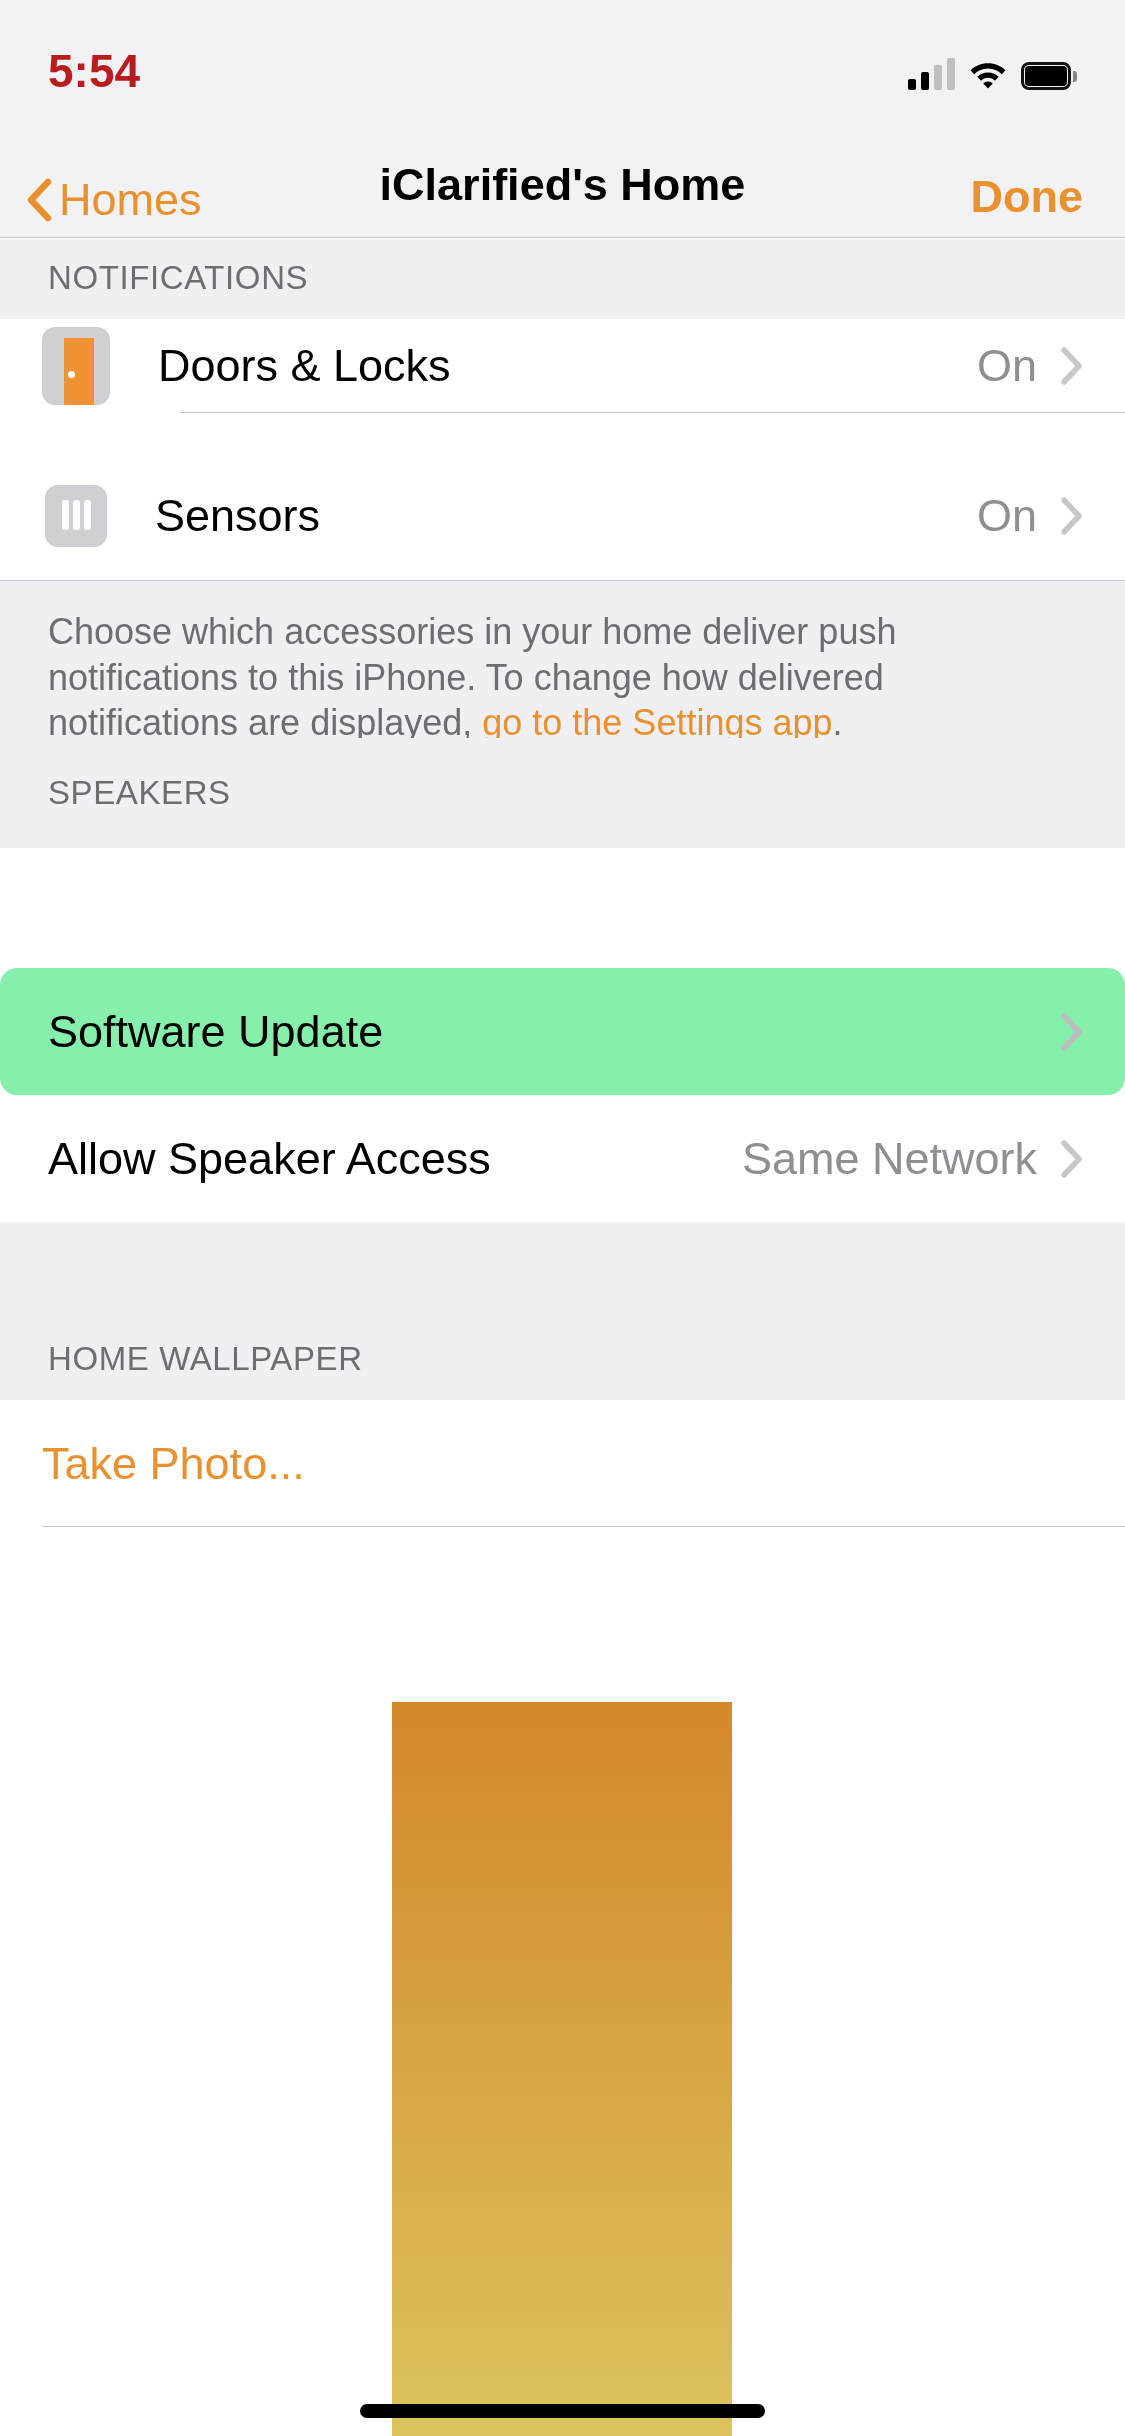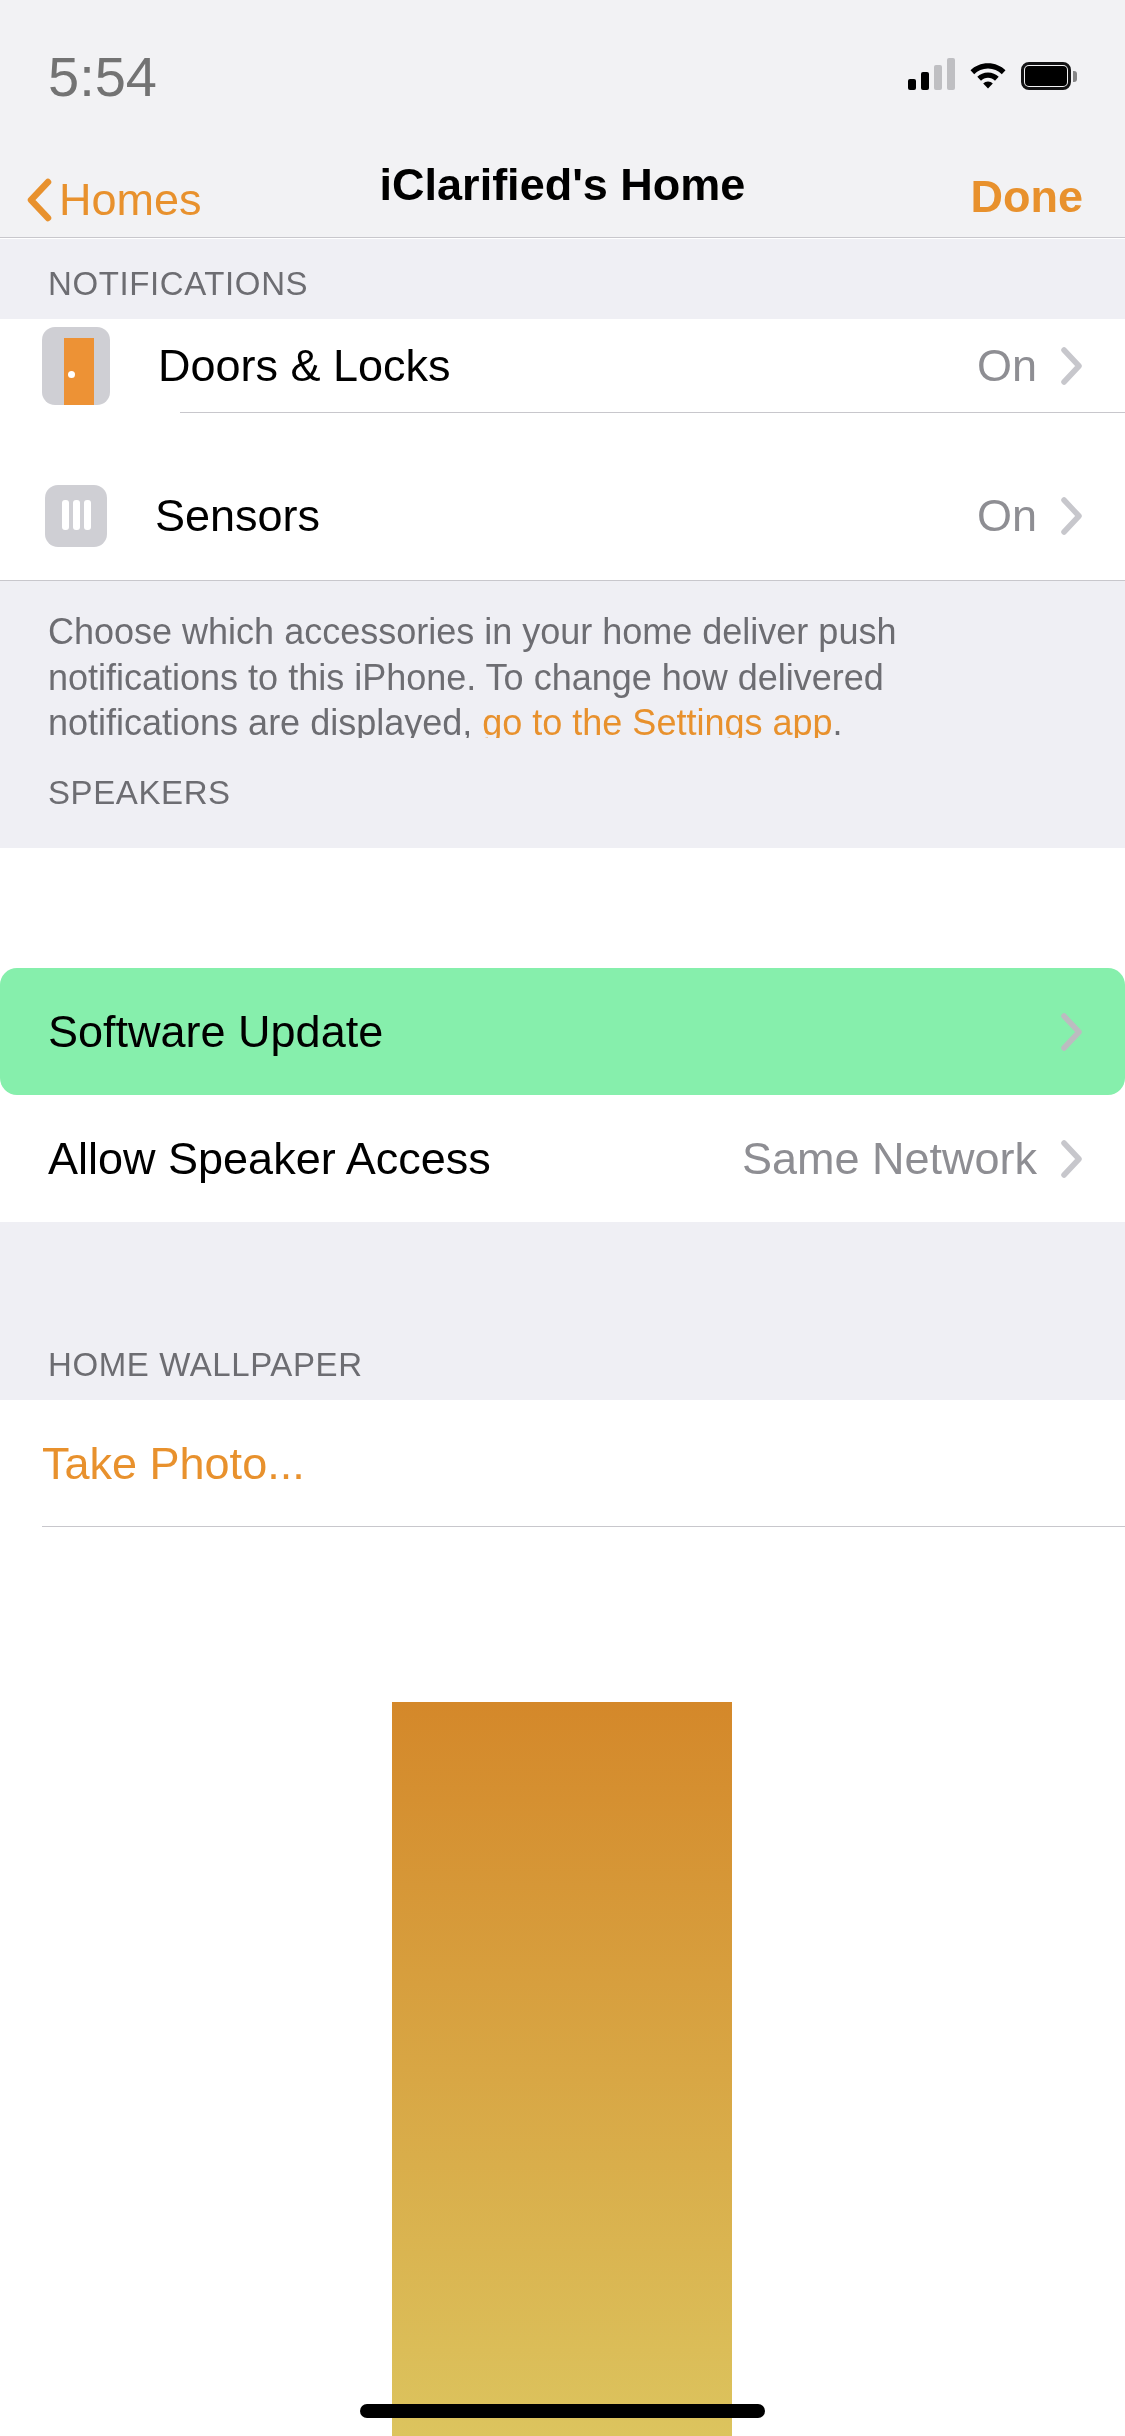--- a/index.html
+++ b/index.html
@@ -11,21 +11,21 @@
   }
   .phone { position:relative; width:1125px; height:2436px; background:#ffffff; }
 
   
   .statusbar{
     position:absolute; top:0; left:0; width:1125px; height:132px;
     background:#F2F2F4;
   }
   .sb-time{
     position:absolute; left:48px; top:44px; width:220px;
-    font-size:56px; font-weight:normal; color:#737373; letter-spacing:0px;
+    font-size:46px; font-weight:bold; color:#b91c1c; letter-spacing:0px;
   }
   .sb-right{
     position:absolute; right:48px; top:46px;
     display:flex; align-items:flex-end; gap:14px; height:44px;
   }
   .sig{ display:flex; align-items:flex-end; gap:5px; height:32px; }
   .sig i{ display:block; width:8px; border-radius:2px; background:#000; }
   .sig i.b1{ height:11px; }
   .sig i.b2{ height:18px; }
   .sig i.b3{ height:25px; background:#BFBFC2; }
@@ -65,21 +65,21 @@
   .nav-done{
     position:absolute; right:42px; top:12px; height:106px;
     display:flex; align-items:center;
     font-size:45px; font-weight:600; color:#E8912D; cursor:pointer;
   }
 
   
   .section-header{
     background:#EFEFF4; width:1125px;
     display:flex; align-items:flex-end;
-    padding:0 0 16px 48px;
+    padding:0 0 22px 48px;
     font-size:33px; color:#6D6D72; letter-spacing:.6px;
   }
   .row{
     position:relative; width:1125px; background:#fff;
     display:flex; align-items:center; cursor:pointer;
   }
   .row.pressed{ background:#86efac;border-radius:17px; }
   .row-title{ font-size:45px; color:#000; }
   .row-title.accent{ color:#E8912D; }
   .row-right{

